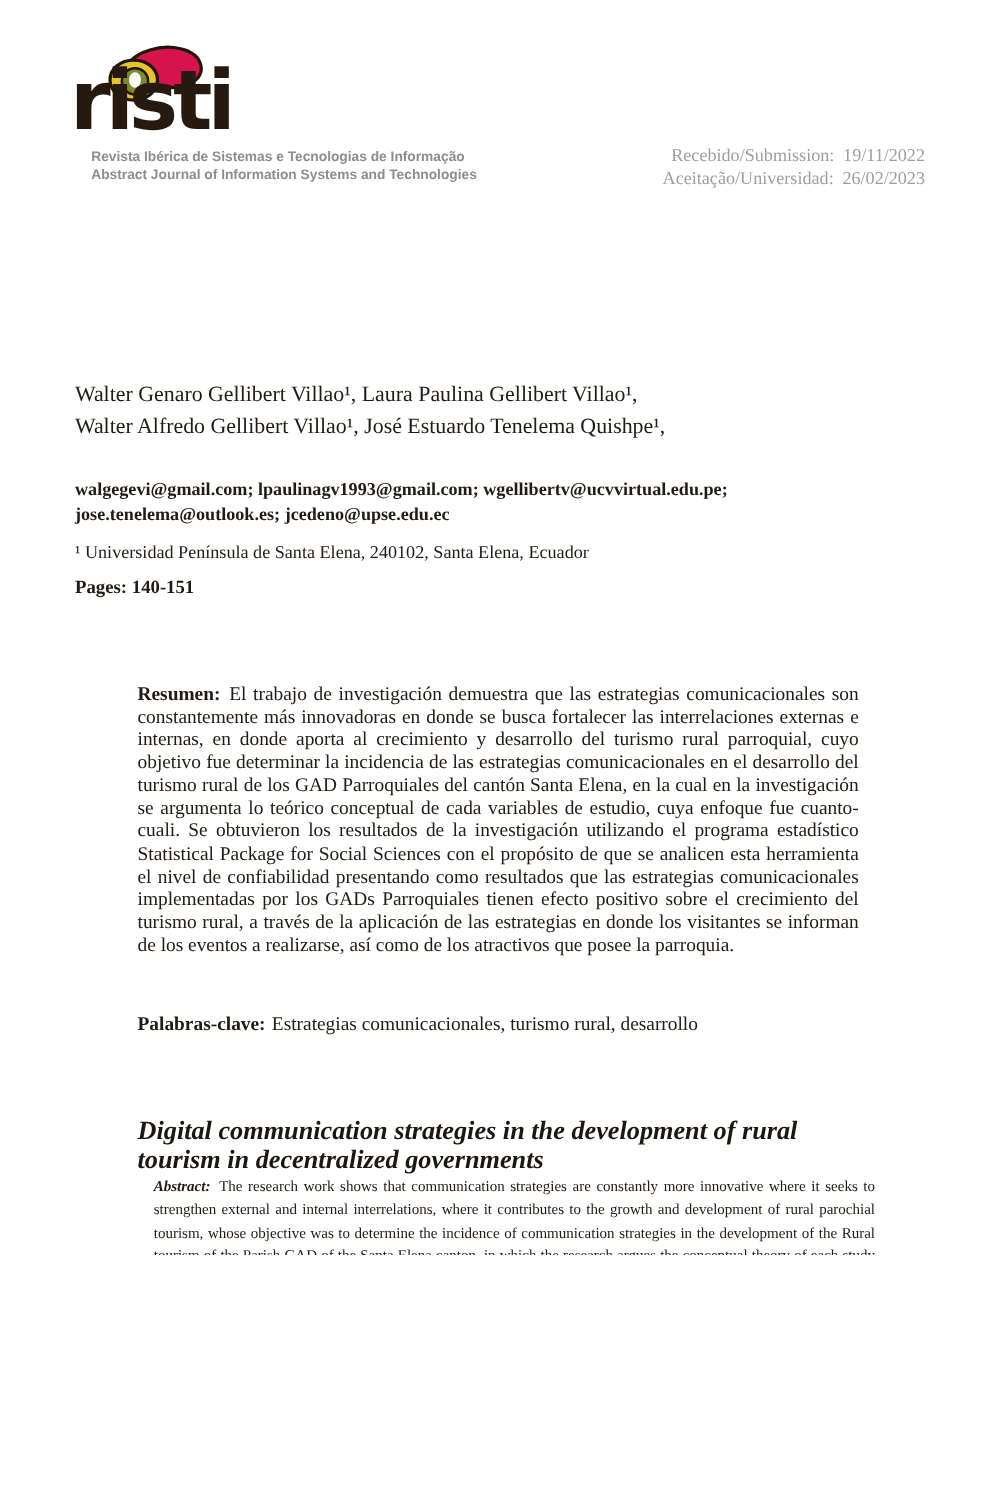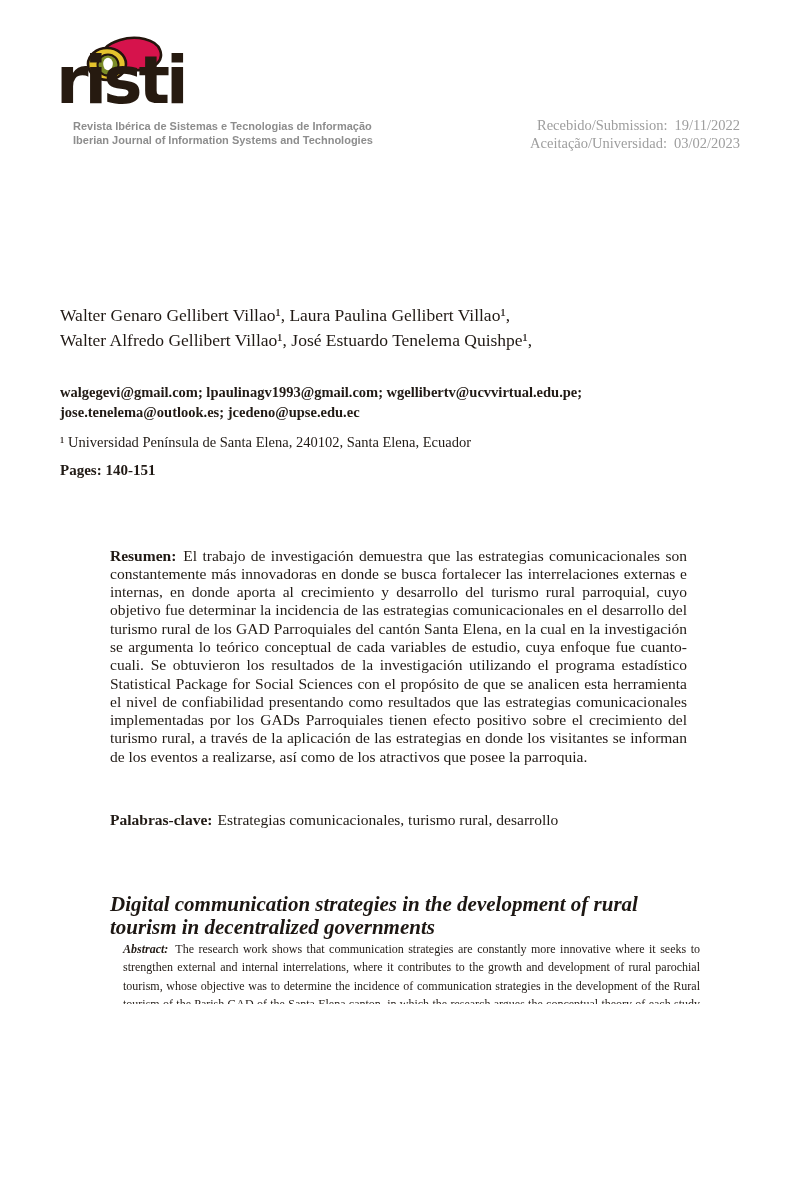--- a/index.html
+++ b/index.html
@@ -169,31 +169,31 @@
 
   <svg class="logo-blob" width="80" height="46" viewBox="0 0 80 46" aria-hidden="true">
     <path d="M 34,4 C 50,-1 70,3 74,14 C 78,24 69,33 55,34 C 41,35 26,31 19,23 C 13,15 21,8 34,4 Z" fill="#d6134c" stroke="#23150c" stroke-width="2.6"></path>
     <ellipse cx="21" cy="28" rx="19" ry="16" fill="#e5c32d" stroke="#23150c" stroke-width="2.6"></ellipse>
     <circle cx="22" cy="29" r="10.5" fill="#7b8c27" stroke="#23150c" stroke-width="2"></circle>
     <ellipse cx="22" cy="28" rx="4.8" ry="6.2" fill="#ffffff"></ellipse>
   </svg>
   <div class="logo-wordmark">risti</div>
   <div class="logo-subtitles">
     <div>Revista Ibérica de Sistemas e Tecnologias de Informação</div>
-    <div>Iberian Journal of Information Systems and Technologies</div>
+    <div>Abstract Journal of Information Systems and Technologies</div>
   </div>
 
   <div class="dates">
     <div class="date-row">
       <span>Recebido/Submission:</span>
       <span>19/11/2022</span>
     </div>
     <div class="date-row">
       <span>Aceitação/Universidad:</span>
-      <span>03/02/2023</span>
+      <span>26/02/2023</span>
     </div>
   </div>
 
 
   <div class="authors">
     <div>Walter Genaro Gellibert Villao¹, Laura Paulina Gellibert Villao¹,</div>
     <div>Walter Alfredo Gellibert Villao¹, José Estuardo Tenelema Quishpe¹,</div>
   </div>
 
   <div class="emails">

